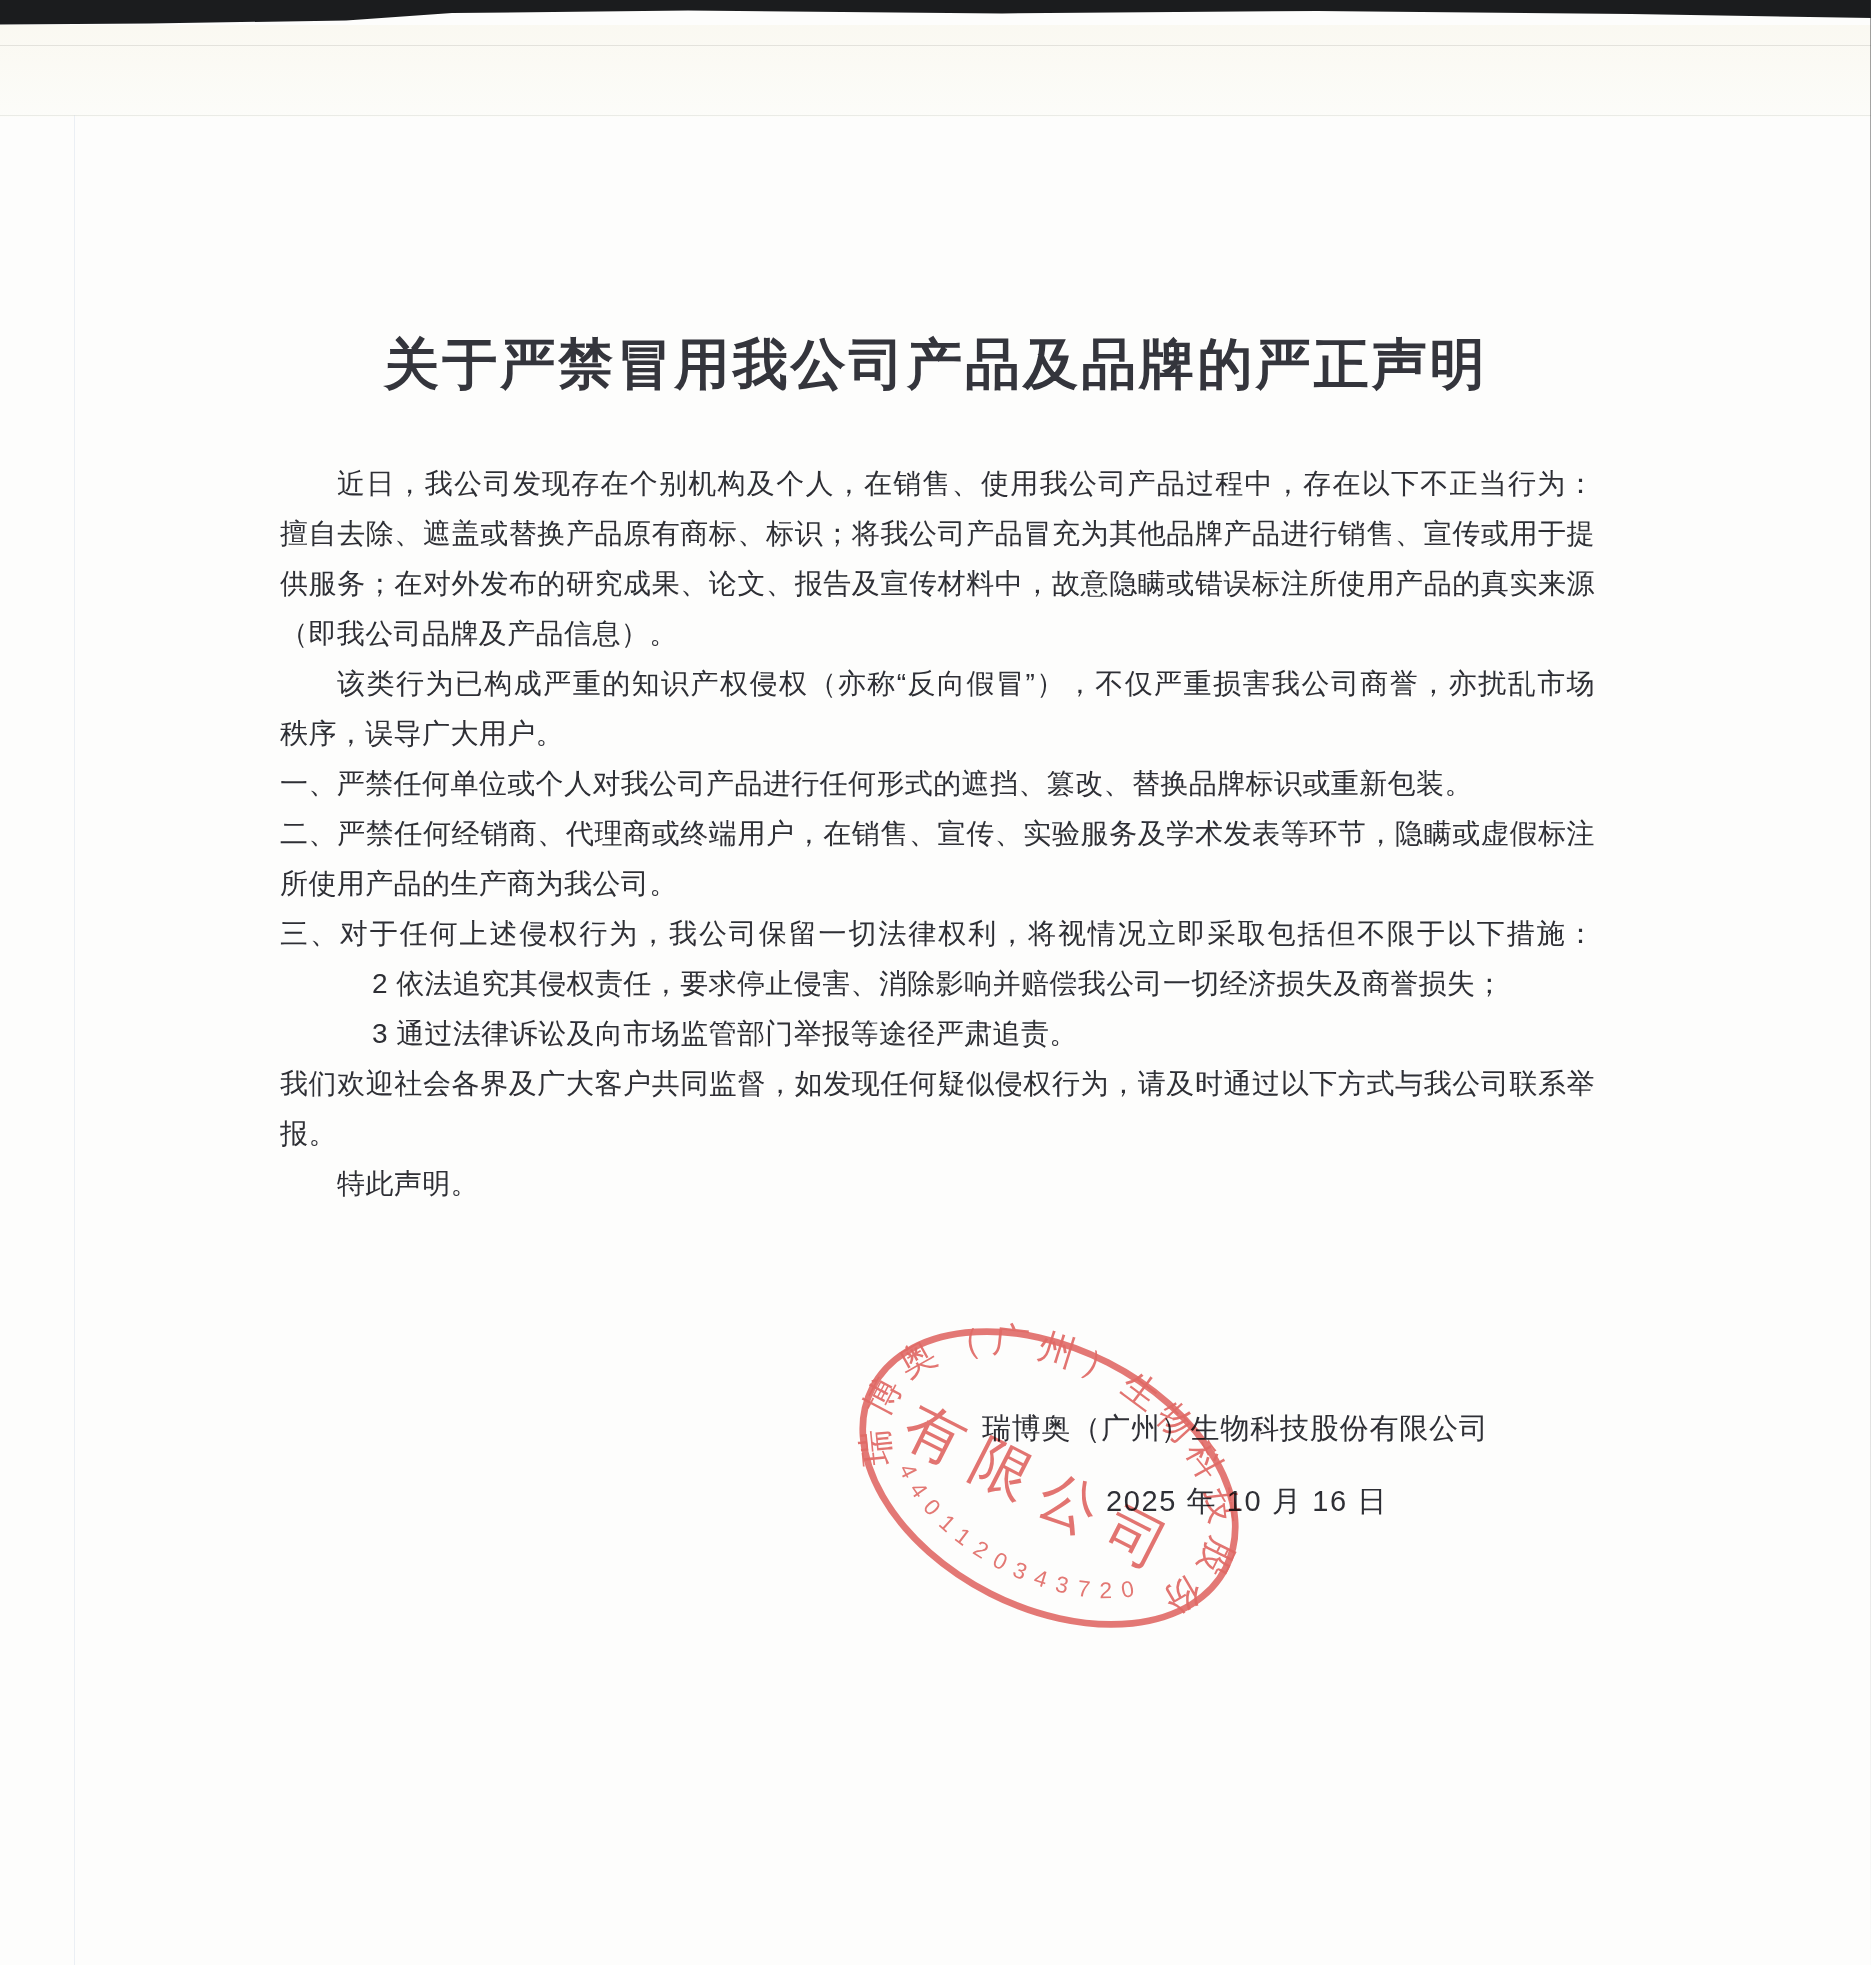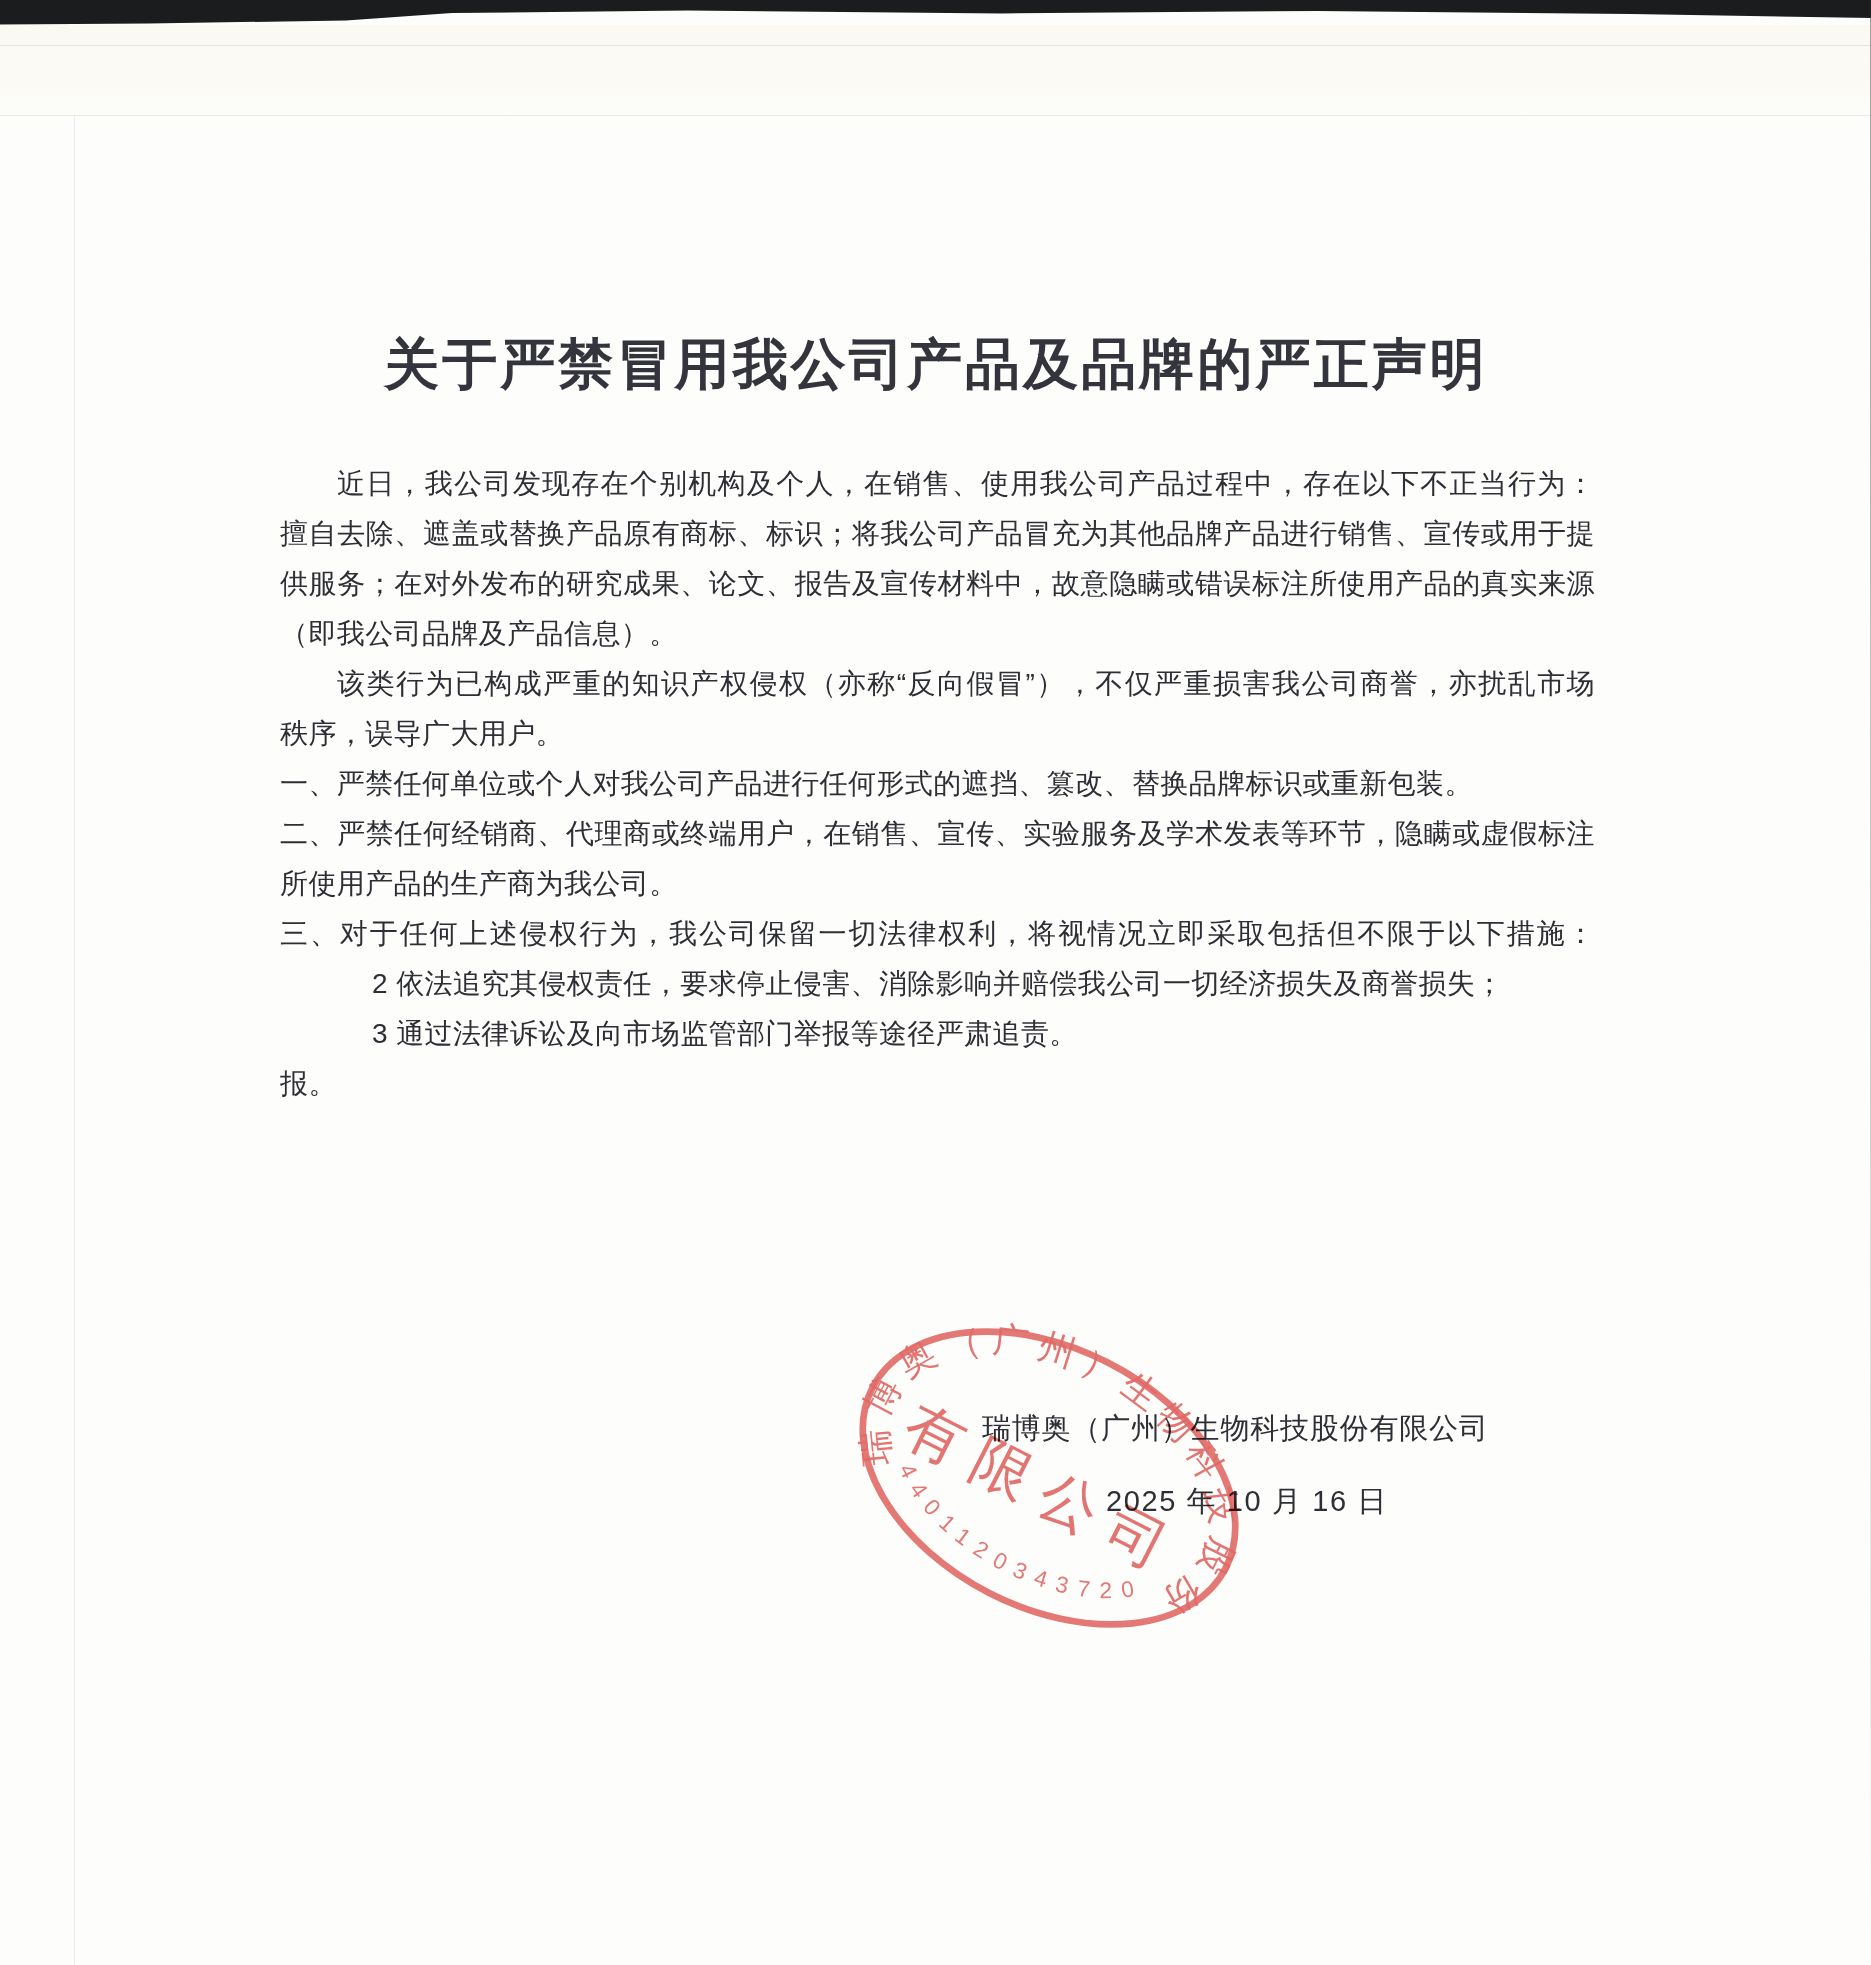--- a/index.html
+++ b/index.html
@@ -84,21 +84,23 @@
   <div class="line stretch">供服务；在对外发布的研究成果、论文、报告及宣传材料中，故意隐瞒或错误标注所使用产品的真实来源</div>
   <div class="line">（即我公司品牌及产品信息）。</div>
   <div class="line indent2 stretch">该类行为已构成严重的知识产权侵权（亦称“反向假冒”），不仅严重损害我公司商誉，亦扰乱市场</div>
   <div class="line">秩序，误导广大用户。</div>
   <div class="line">一、严禁任何单位或个人对我公司产品进行任何形式的遮挡、篡改、替换品牌标识或重新包装。</div>
   <div class="line stretch">二、严禁任何经销商、代理商或终端用户，在销售、宣传、实验服务及学术发表等环节，隐瞒或虚假标注</div>
   <div class="line">所使用产品的生产商为我公司。</div>
   <div class="line stretch">三、对于任何上述侵权行为，我公司保留一切法律权利，将视情况立即采取包括但不限于以下措施：</div>
   <div class="line indent3">2  依法追究其侵权责任，要求停止侵害、消除影响并赔偿我公司一切经济损失及商誉损失；</div>
   <div class="line indent3">3  通过法律诉讼及向市场监管部门举报等途径严肃追责。</div>
+  <div class="line stretch">我们欢迎社会各界及广大客户共同监督，如发现任何疑似侵权行为，请及时通过以下方式与我公司联系举</div>
   <div class="line">报。</div>
+  <div class="line indent2">特此声明。</div>
 </div>
 
 <div class="sig-company">瑞博奥（广州）生物科技股份有限公司</div>
 <div class="sig-date">2025 年 10 月 16 日</div>
 
 <svg class="seal" viewBox="0 0 1100 840">
   <defs>
     <path id="arcTop" d="M 153 540 A 440 280 0 1 1 947 540" fill="none"></path>
     <path id="arcBot" d="M 163 535 A 430 265 0 0 0 937 535" fill="none"></path>
   </defs>

